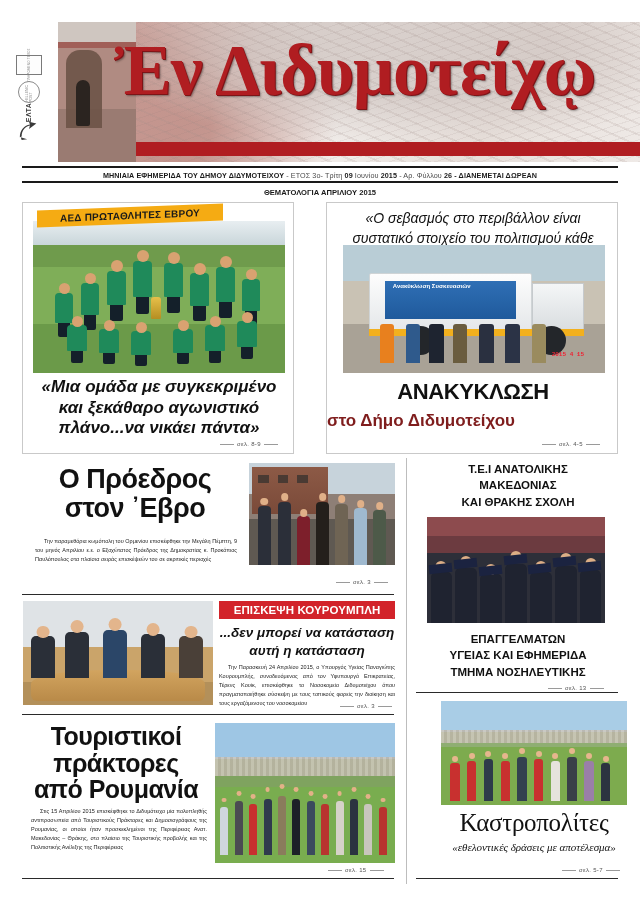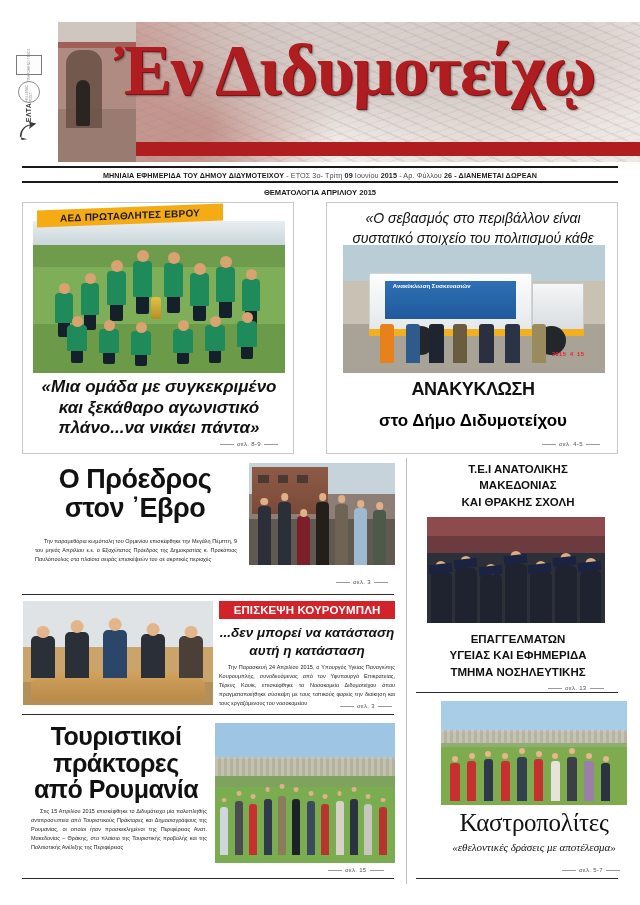--- a/index.html
+++ b/index.html
@@ -71,22 +71,22 @@
     font-style: italic; font-weight: bold; font-size: 17px; line-height: 1.22; color: #111; }
   .pitch { background: linear-gradient(180deg,#cfd9de 0 14%, #6f9b4c 14% 30%, #7fae58 30% 68%, #6b9a49 68% 100%); position:absolute; inset:0; }
   .pitch-sky { position:absolute; left:0; top:0; width:100%; height:16%; background: linear-gradient(180deg,#e8eef1,#c9d6da); }
   .player { position: absolute; background: #1f8a5a; border-radius: 4px 4px 1px 1px; }
   .player::after { content:""; position:absolute; left:18%; bottom:-46%; width:64%; height:46%; background:#14202a; border-radius:0 0 2px 2px; }
   .phead { position: absolute; border-radius: 50%; background: #d9a271; }
   .cup { position:absolute; width:10px; height:22px; background: linear-gradient(180deg,#e7c04a,#b58e22); border-radius: 3px 3px 1px 1px; }
 
   
   .rec-quote { position: absolute; text-align: center; font-style: italic; font-size: 14px; line-height: 1.42; color: #111; }
-  .rec-h1 { position: absolute; text-align: center; font-size: 18px; font-weight: bold; color: #111; letter-spacing: -.4px; white-space: nowrap; }
-  .rec-h2 { position: absolute; text-align: center; font-size: 17px; font-weight: bold; color: #000000; }
+  .rec-h1 { position: absolute; text-align: center; font-size: 22px; font-weight: bold; color: #111; letter-spacing: -.4px; white-space: nowrap; }
+  .rec-h2 { position: absolute; font-size: 17px; font-weight: bold; color: #7f1d1d; }
   .truck-scene { position:absolute; inset:0; background: linear-gradient(180deg,#b9cdd6 0 28%, #c9c2b4 28% 62%, #a9a296 62% 100%); }
   .truck-body { position:absolute; left:10%; top:22%; width:62%; height:48%; background: linear-gradient(180deg,#fdfdfd,#e3e6e8); border-radius:2px; border:1px solid #cfd4d6; }
   .truck-ad { position:absolute; left:16%; top:28%; width:50%; height:30%; background: linear-gradient(180deg,#2f6fb5,#1f5a9c); }
   .truck-ad span { position:absolute; left:6%; top:6%; font-size:6px; color:#fff; font-weight:bold; }
   .truck-cab { position:absolute; left:72%; top:30%; width:20%; height:40%; background: linear-gradient(180deg,#f4f6f7,#d7dbde); border:1px solid #c6cacd; }
   .truck-yellow { position:absolute; left:10%; top:66%; width:82%; height:5%; background:#f2b01e; }
   .wheel { position:absolute; bottom:14%; width:11%; padding-bottom:11%; background:#23262a; border-radius:50%; }
   .person { position:absolute; bottom:8%; width:5.5%; height:30%; border-radius:3px 3px 0 0; }
   .stamp-date { position:absolute; right:8%; bottom:12%; font-size:6px; color:#e23; font-weight:bold; font-family:"Liberation Mono", monospace; }
 

